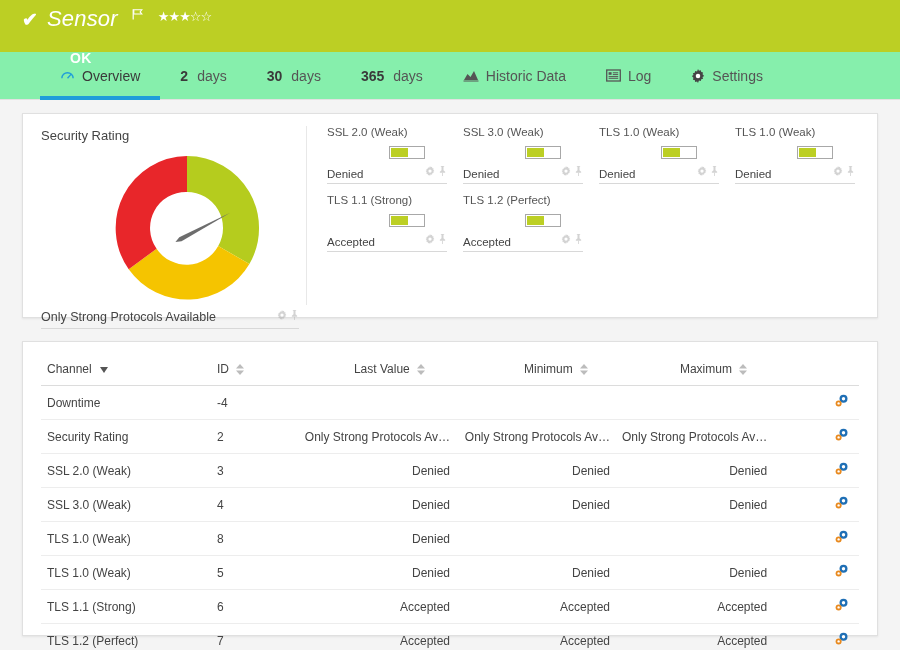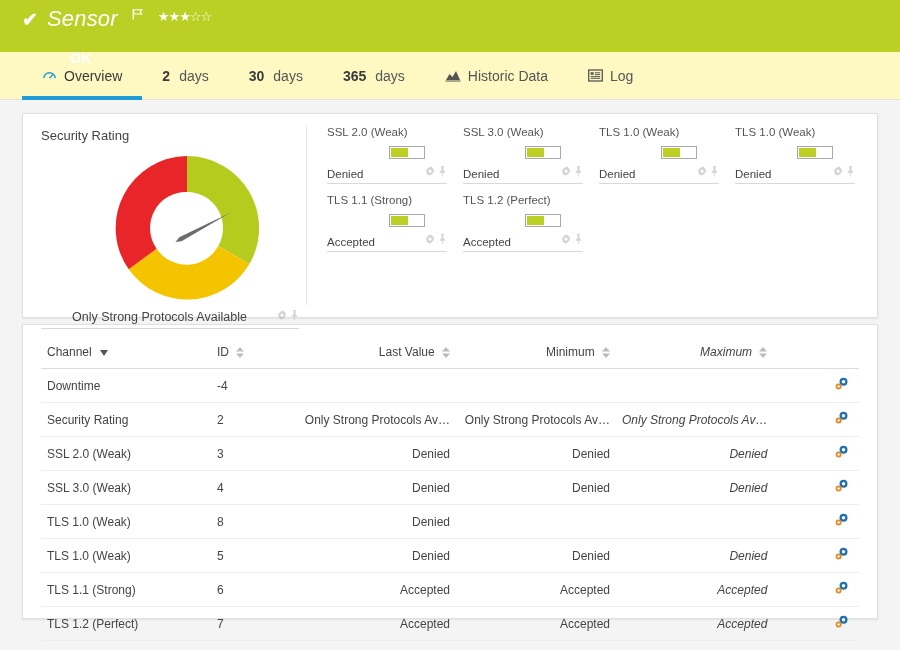--- a/index.html
+++ b/index.html
@@ -31,24 +31,24 @@
   .sensor-name { color: #fff; font-size: 19px; letter-spacing: .2px; }
   .flag-icon { margin-left: 6px; margin-top: -7px; display: inline-block; }
   .stars { margin-left: 14px; margin-top: -6px; letter-spacing: -1px; font-size: 13px; color: #fff; }
   .status-line {
     color: #fff; font-size: 14px; font-weight: bold;
     margin-left: 48px; margin-top: 18px; letter-spacing: .3px;
   }
 
   
   .tabbar {
-    height: 48px; background: #fef9c3;
+    height: 48px; background: #86efac;
     border-bottom: 1px solid #e2e2e2;
     display: flex; align-items: stretch;
-    padding-left: 22px;
+    padding-left: 40px;
   }
   .tab {
     display: flex; align-items: center; gap: 7px;
     padding: 0 20px; font-size: 14px; color: #555;
     position: relative; cursor: pointer; white-space: nowrap;
   }
   .tab.active { color: #3a3a3a; }
   .tab.active::after {
     content: ""; position: absolute; left: 0; right: 0; bottom: -1px;
     height: 4px; background: #1f9dd9;
@@ -70,59 +70,59 @@
     position: relative; flex: none;
   }
   .gauge-title { font-size: 13px; color: #444; margin: 2px 0 0 4px; }
   .gauge-wrap { position: absolute; left: 70px; top: 22px; width: 160px; height: 160px; }
   .gauge-svg { display: block; }
   .gauge-footer {
     position: absolute; left: 4px; bottom: -24px; width: 258px;
     border-bottom: 1px solid #d8d8d8; padding-bottom: 4px;
     display: flex; align-items: flex-end; justify-content: space-between;
   }
-  .gauge-footer-label { font-size: 12.5px; color: #444; margin-left: 31px; }
+  .gauge-footer-label { font-size: 12.5px; color: #444; }
 
   
   .cards { flex: 1; padding-left: 12px; display: flex; flex-wrap: wrap; align-content: flex-start; }
   .card { width: 25%; padding: 0 8px 0 8px; height: 68px; position: relative; }
   .card-title { font-size: 11.5px; color: #555; margin-bottom: 4px; }
   .bar-row { display: flex; justify-content: flex-end; padding-right: 22px; height: 20px; align-items: center; }
   .bar {
     width: 36px; height: 13px; border: 1px solid #a8a8a8;
     background: #fff; position: relative;
   }
   .bar-fill { position: absolute; left: 1px; top: 1px; bottom: 1px; background: #bccf24; }
   .card-foot {
     border-bottom: 1px solid #d8d8d8; padding-bottom: 3px;
     display: flex; align-items: flex-end; justify-content: space-between;
   }
   .card-value { font-size: 11.5px; color: #444; }
   .mini-icons { display: flex; gap: 3px; align-items: center; opacity: .55; }
 
   
-  .panel-table { margin-top: 6px; padding: 16px 18px 20px 18px; height: 295px; }
+  .panel-table { margin-top: 23px; padding: 16px 18px 20px 18px; height: 295px; }
   table { width: 100%; border-collapse: collapse; }
   th {
     font-size: 12px; font-weight: normal; color: #444;
     text-align: left; padding: 4px 6px 9px 6px;
     border-bottom: 1px solid #dcdcdc; white-space: nowrap;
   }
   th .sort { display: inline-flex; flex-direction: column; margin-left: 4px; vertical-align: middle; }
   td {
     font-size: 12px; color: #444; padding: 8px 6px;
     border-bottom: 1px solid #ededed; white-space: nowrap;
   }
   .col-channel { width: 170px; }
   .col-id { width: 70px; }
   .col-last { width: 175px; text-align: right; }
   .col-min { width: 160px; text-align: right; }
-  .col-max { width: 155px; text-align: right; font-style: italic; }
+  .col-max { width: 155px; text-align: right; }
   .col-act { text-align: right; padding-right: 10px; }
-  th.col-last, th.col-min, th.col-max { text-align: right; padding-left: 34px; }
+  th.col-last, th.col-min, th.col-max { text-align: center; padding-left: 34px; }
   th.col-last { padding-left: 48px; }
   th.col-min { padding-left: 46px; }
   th.col-max { padding-left: 44px; }
 </style>
 </head>
 <body>
 
 <div class="header">
   <div class="header-line">
     <span class="check-icon">✔</span>
@@ -182,20 +182,29 @@
     <span class="tab-icon">
       <svg width="15" height="13" viewBox="0 0 15 13">
         <rect x="0.7" y="1" width="13.6" height="11" fill="none" stroke="#555" stroke-width="1.3"></rect>
         <rect x="2.6" y="3.2" width="3" height="2.6" fill="#555"></rect>
         <path d="M6.8 3.8 H12.2 M6.8 5.6 H12.2 M2.6 7.6 H12.2 M2.6 9.3 H12.2" stroke="#555" stroke-width="1"></path>
       </svg>
     </span>
     <span>Log</span>
   </div>
 
+  <div class="tab">
+    <span class="tab-icon">
+      <svg width="14" height="14" viewBox="0 0 16 16">
+        <path fill="#444" d="M8 0 l1.1 1.9 2.1-.6.5 2.1 2.1.5-.6 2.1L15 8l-1.8 1.1.6 2.1-2.1.5-.5 2.1-2.1-.6L8 16l-1.1-1.8-2.1.6-.5-2.1-2.1-.5.6-2.1L1 8l1.8-1.1-.6-2.1 2.1-.5.5-2.1 2.1.6z"></path>
+        <circle cx="8" cy="8" r="2.6" fill="#fff"></circle>
+      </svg>
+    </span>
+    <span>Settings</span>
+  </div>
 </div>
 
 <div class="panel panel-top">
 
   <div class="gauge-area">
     <div class="gauge-title">Security Rating</div>
 
     <div class="gauge-wrap">
       <svg class="gauge-svg" width="160" height="160" viewBox="0 0 160 160">
 

